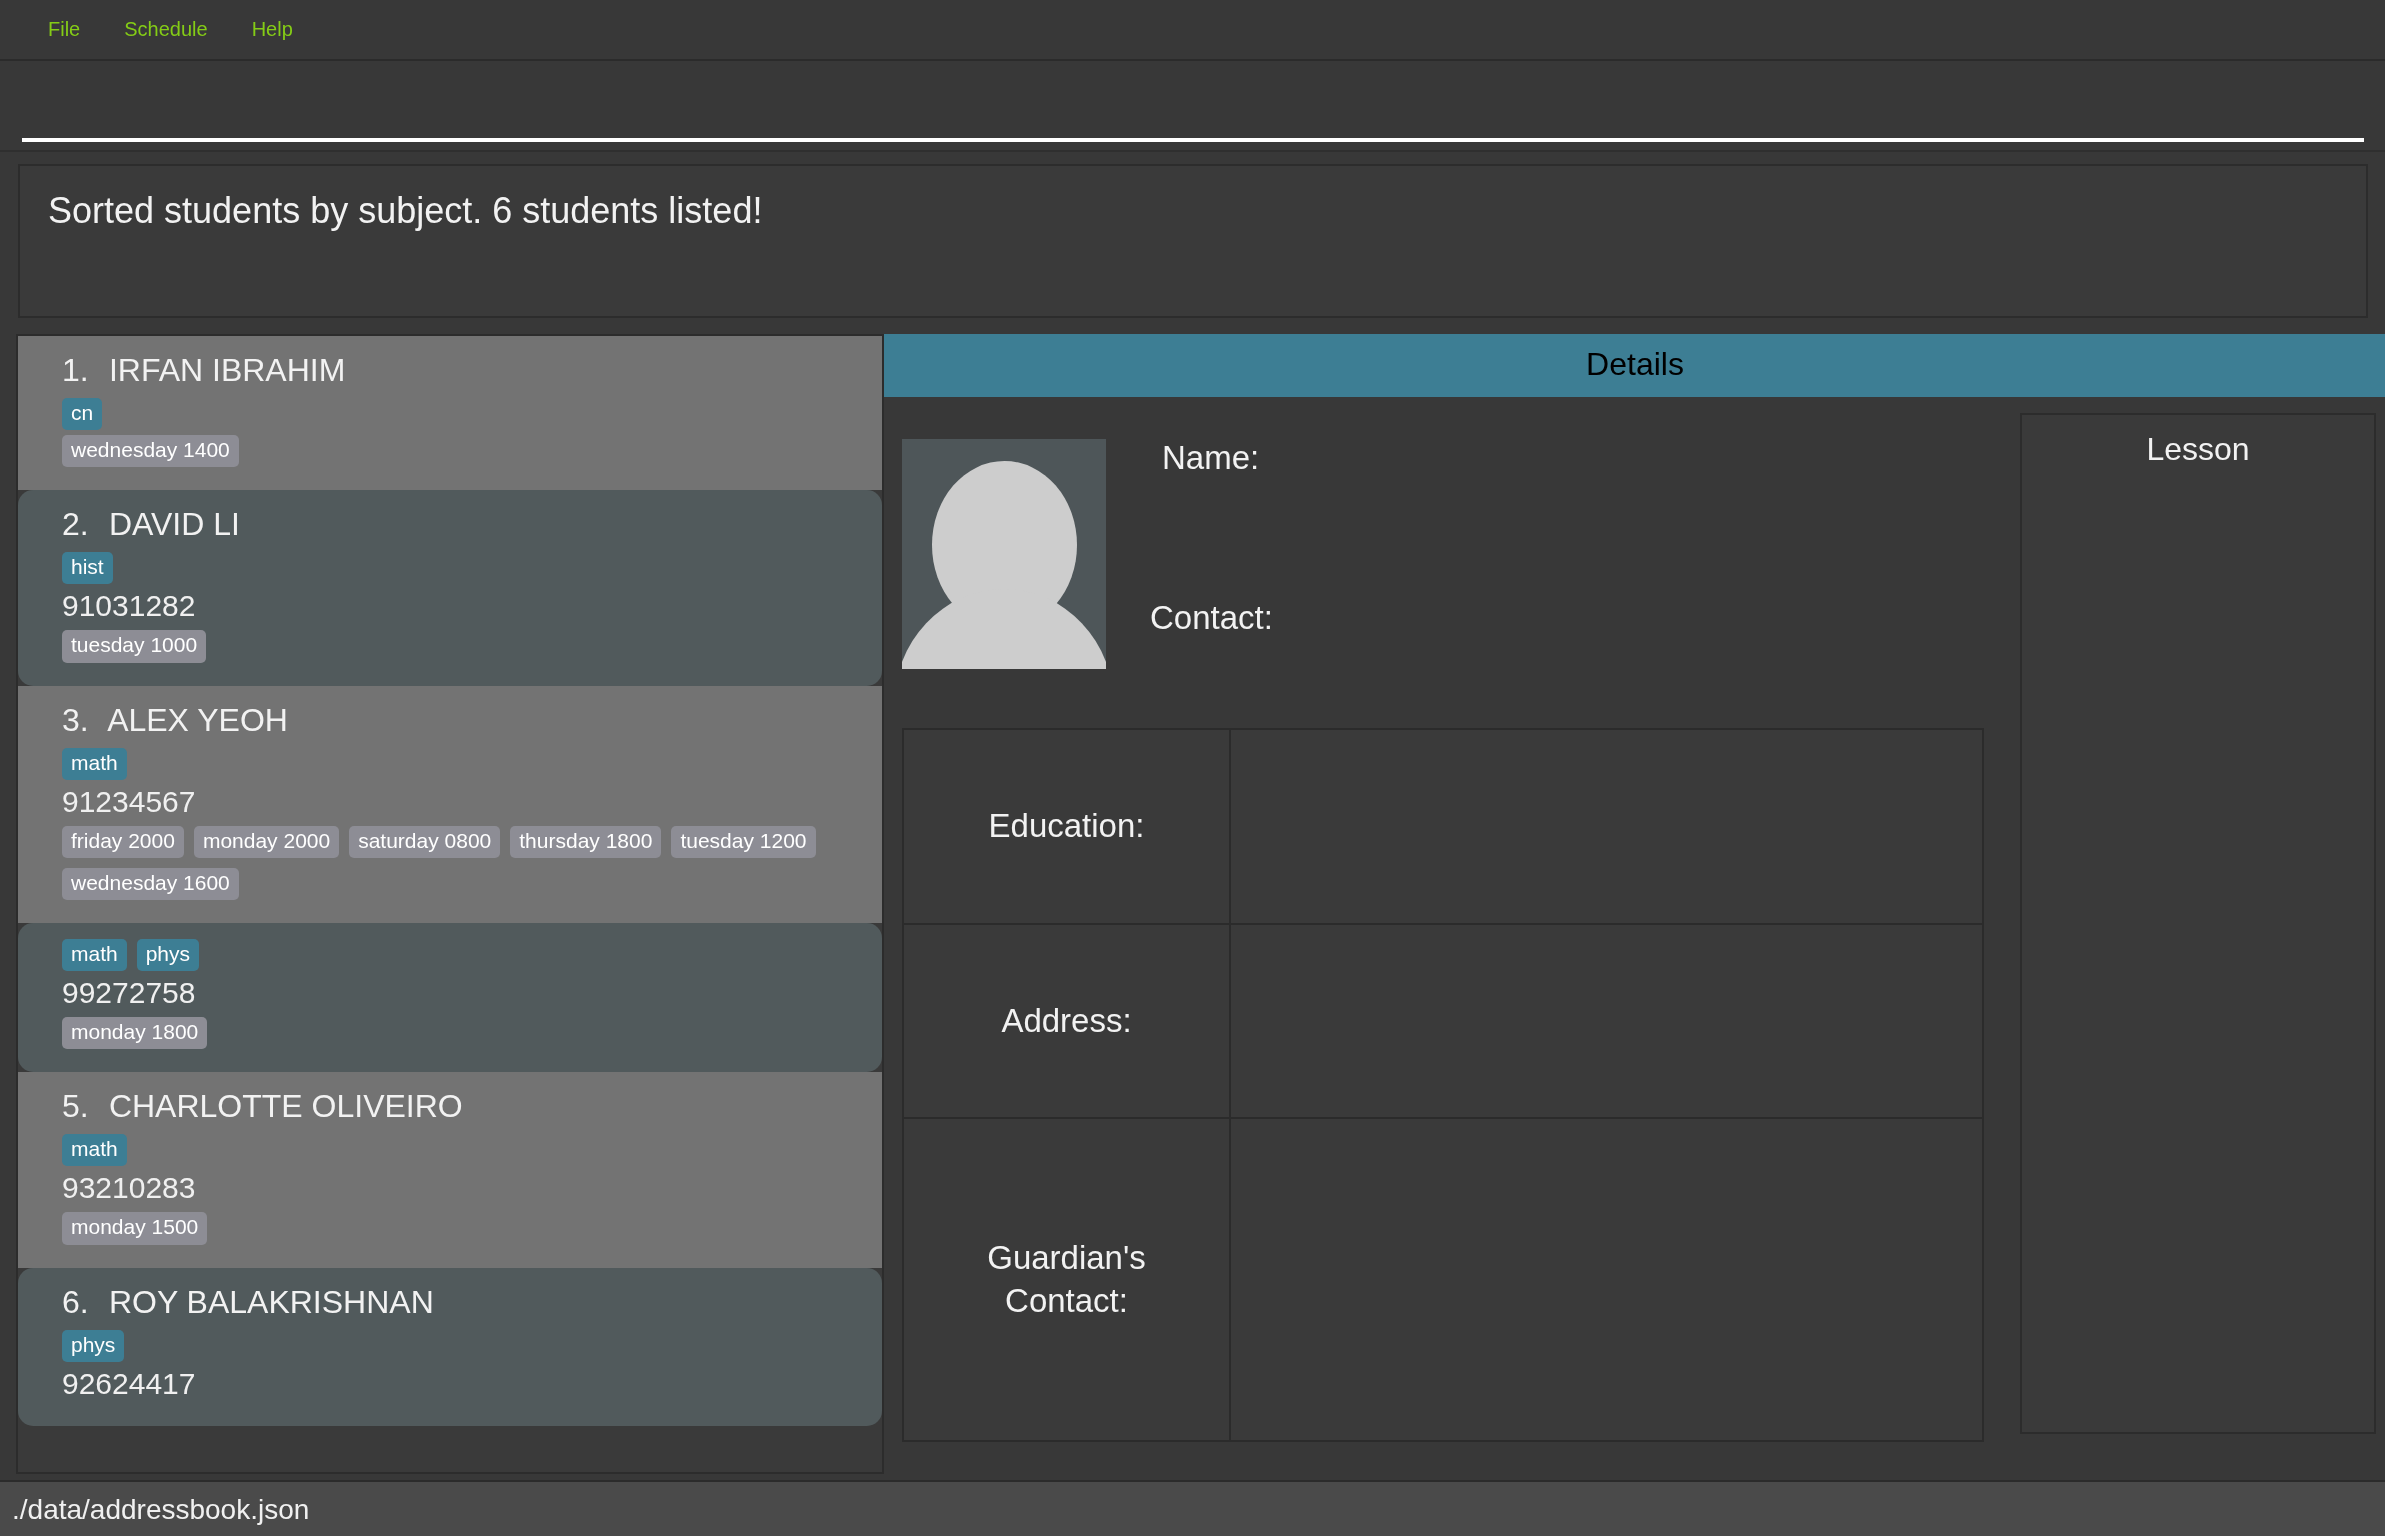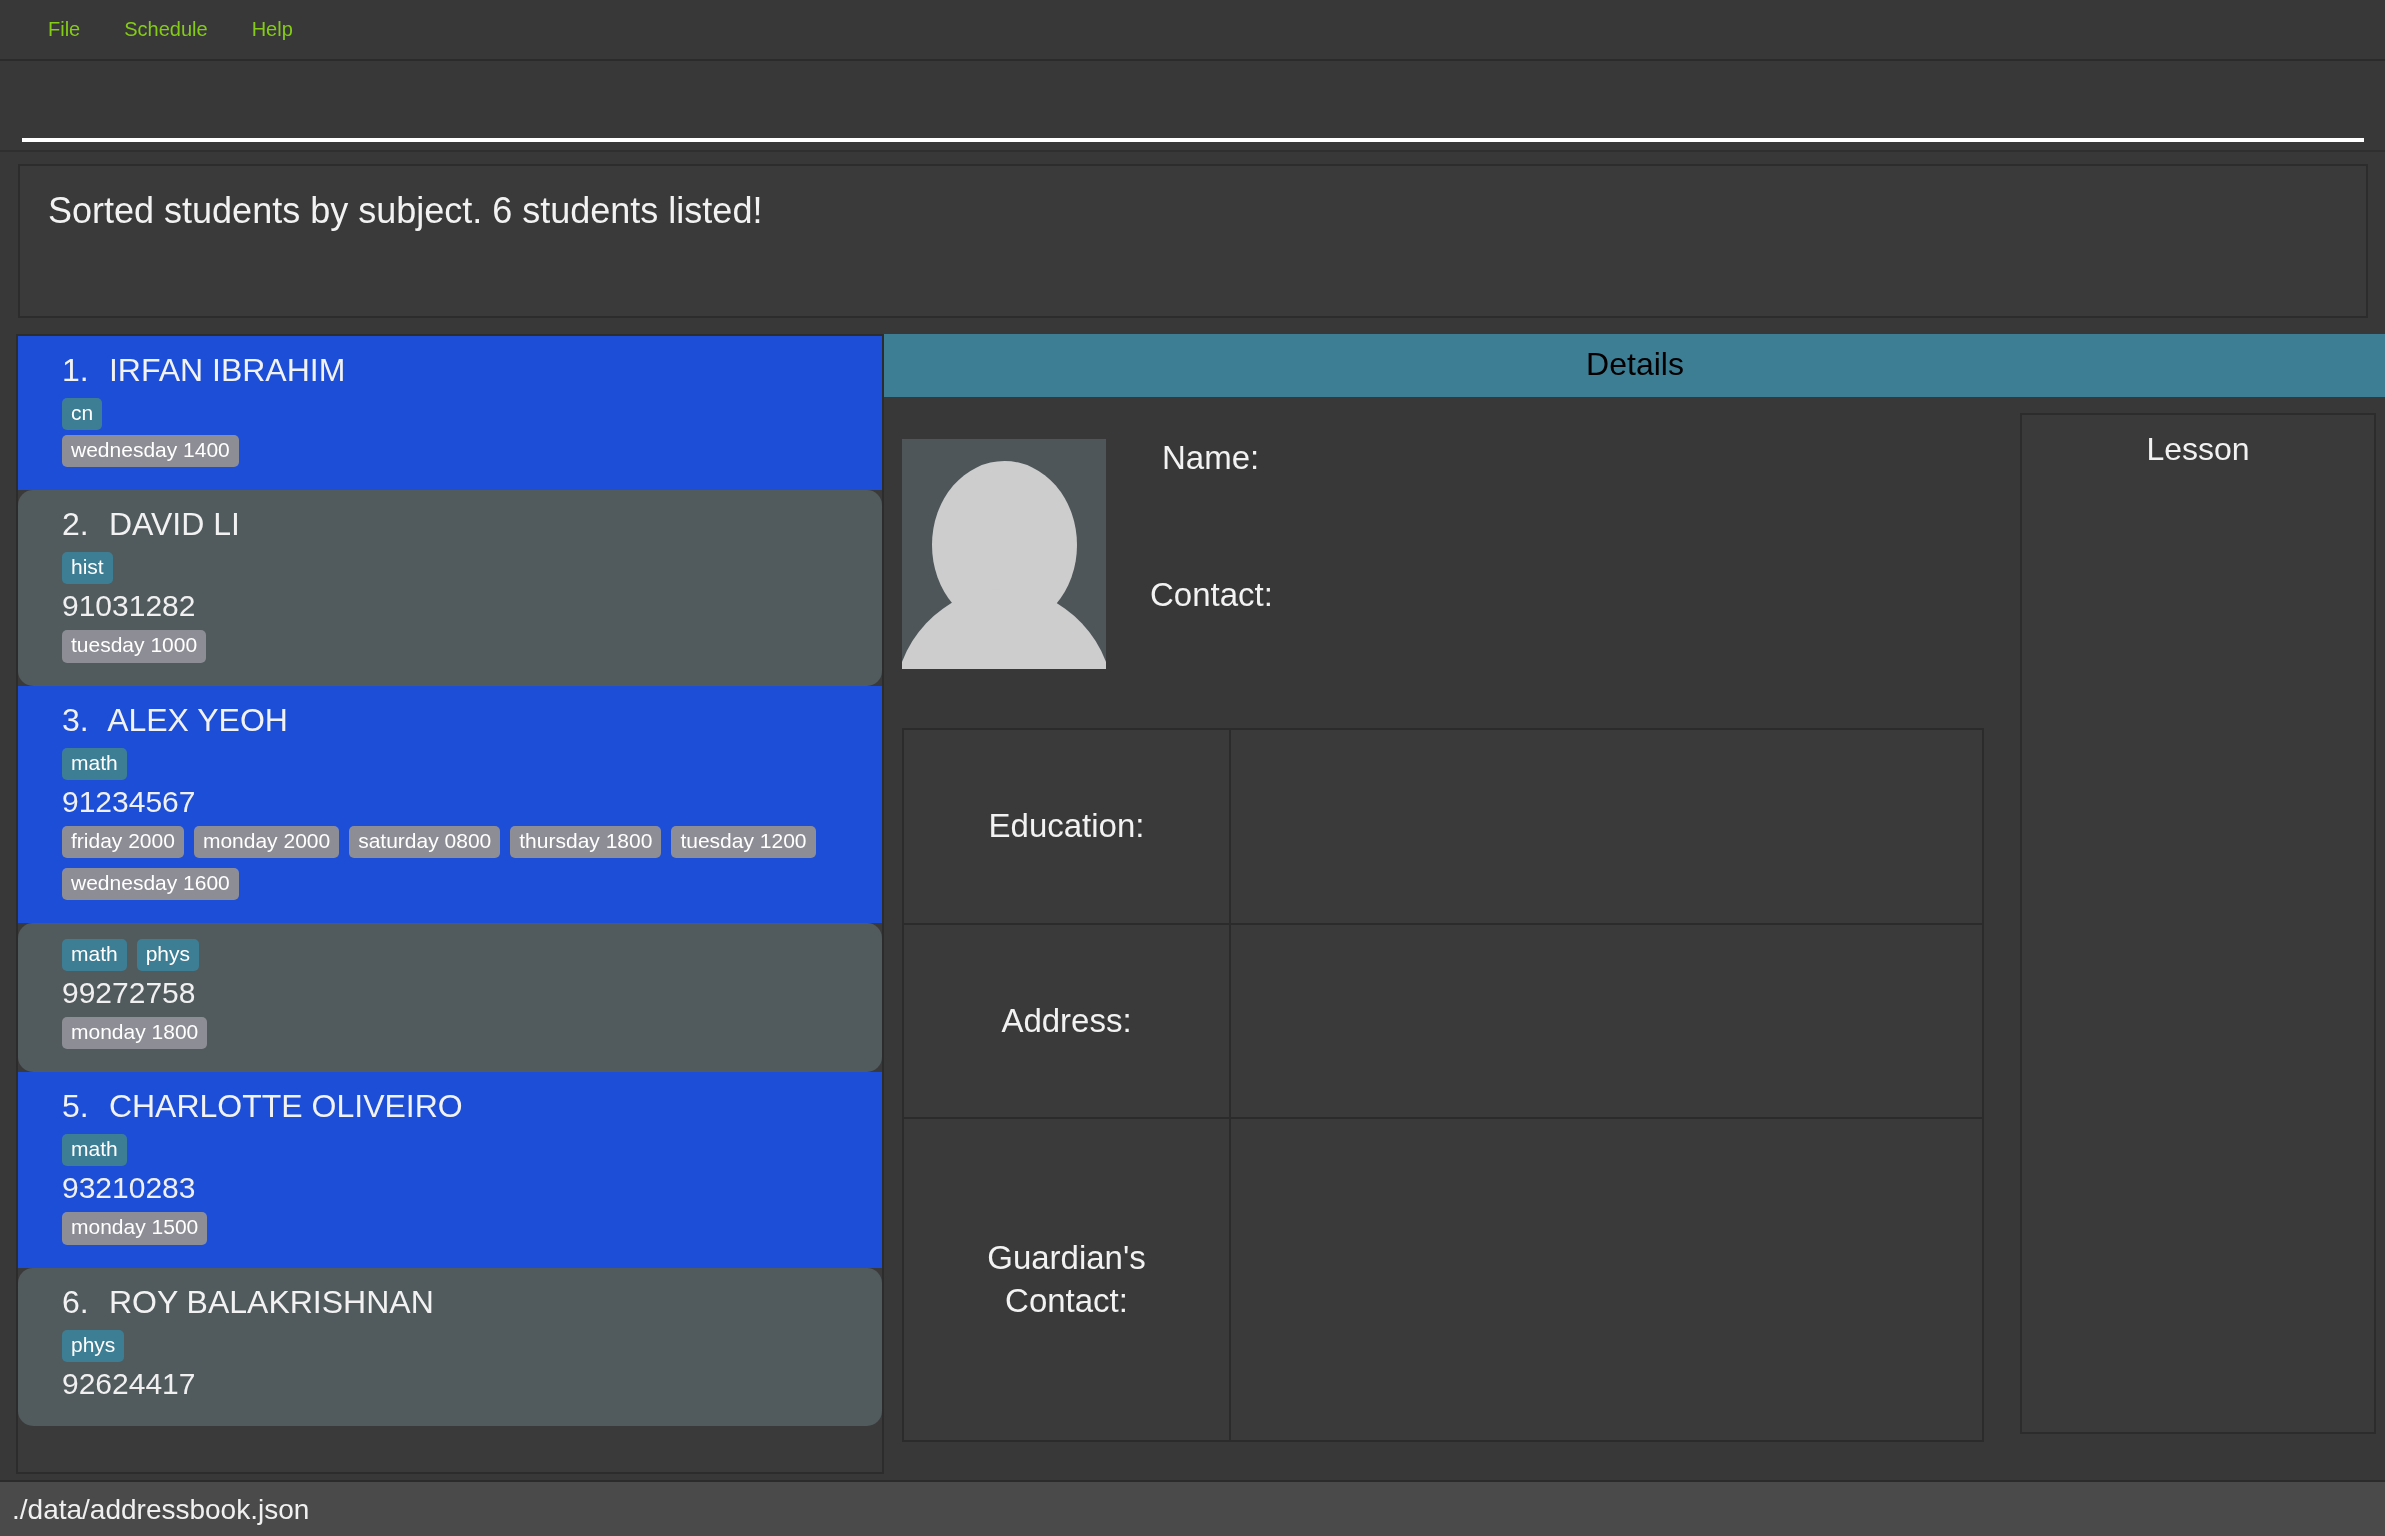--- a/index.html
+++ b/index.html
@@ -101,21 +101,21 @@
     overflow: hidden;
     display: flex;
     flex-direction: column;
   }
   .list-scroll {
     flex: 1 1 auto;
     overflow: hidden;
   }
   .student-card {
     padding: 16px 44px 18px 44px;
-    background: #1d4ed8;
+    background: #737373;
   }
   .student-card.alt { background: #515a5c; border-radius: 15px; }
 
   .student-title {
     color: #f2f2f2;
     font-size: 32px;
     margin-bottom: 9px;
     white-space: nowrap;
   }
   .student-title .idx { display: inline-block; min-width: 38px; }
@@ -213,20 +213,21 @@
     border-radius: 50% 50% 0 0 / 62% 62% 0 0;
   }
 
   .person-fields {
     flex: 1 1 auto;
     padding-left: 44px;
     display: flex;
     flex-direction: column;
     justify-content: flex-start;
     min-width: 0;
+    gap: 23px;
   }
   .field-line {
     display: flex;
     align-items: baseline;
     height: 137px;
   }
   .field-label {
     color: #f2f2f2;
     font-size: 33px;
     white-space: nowrap;

